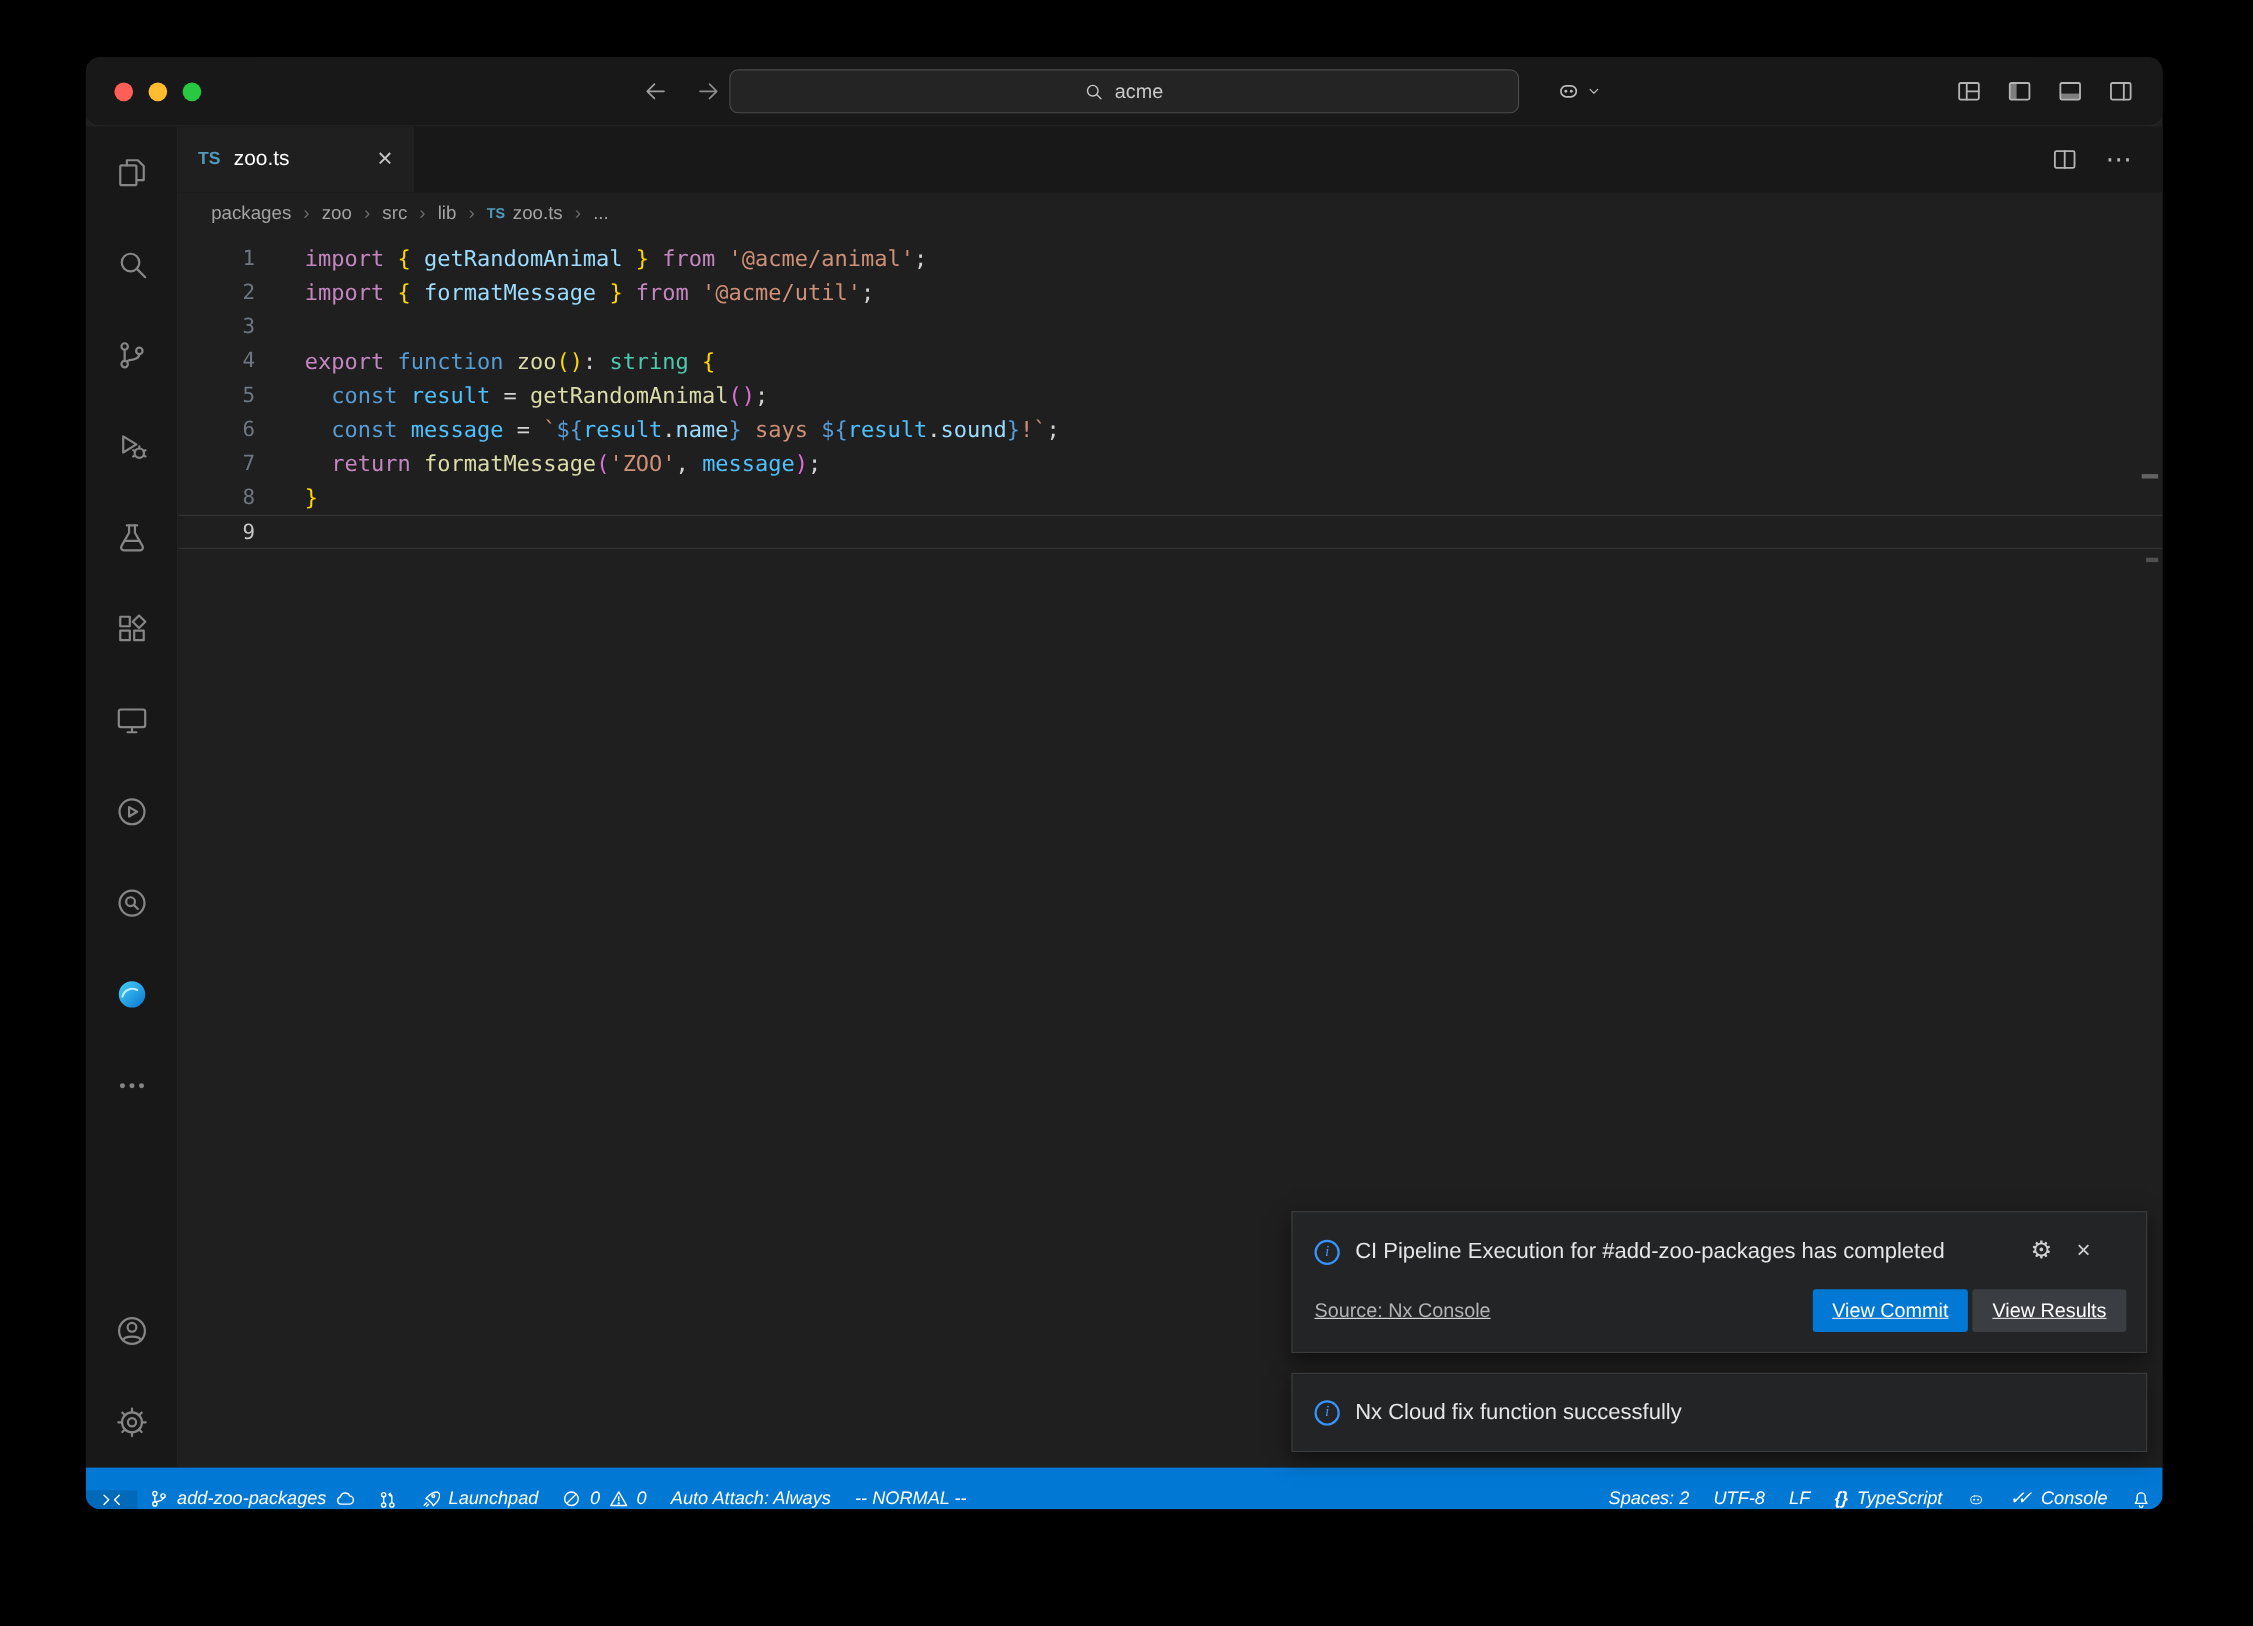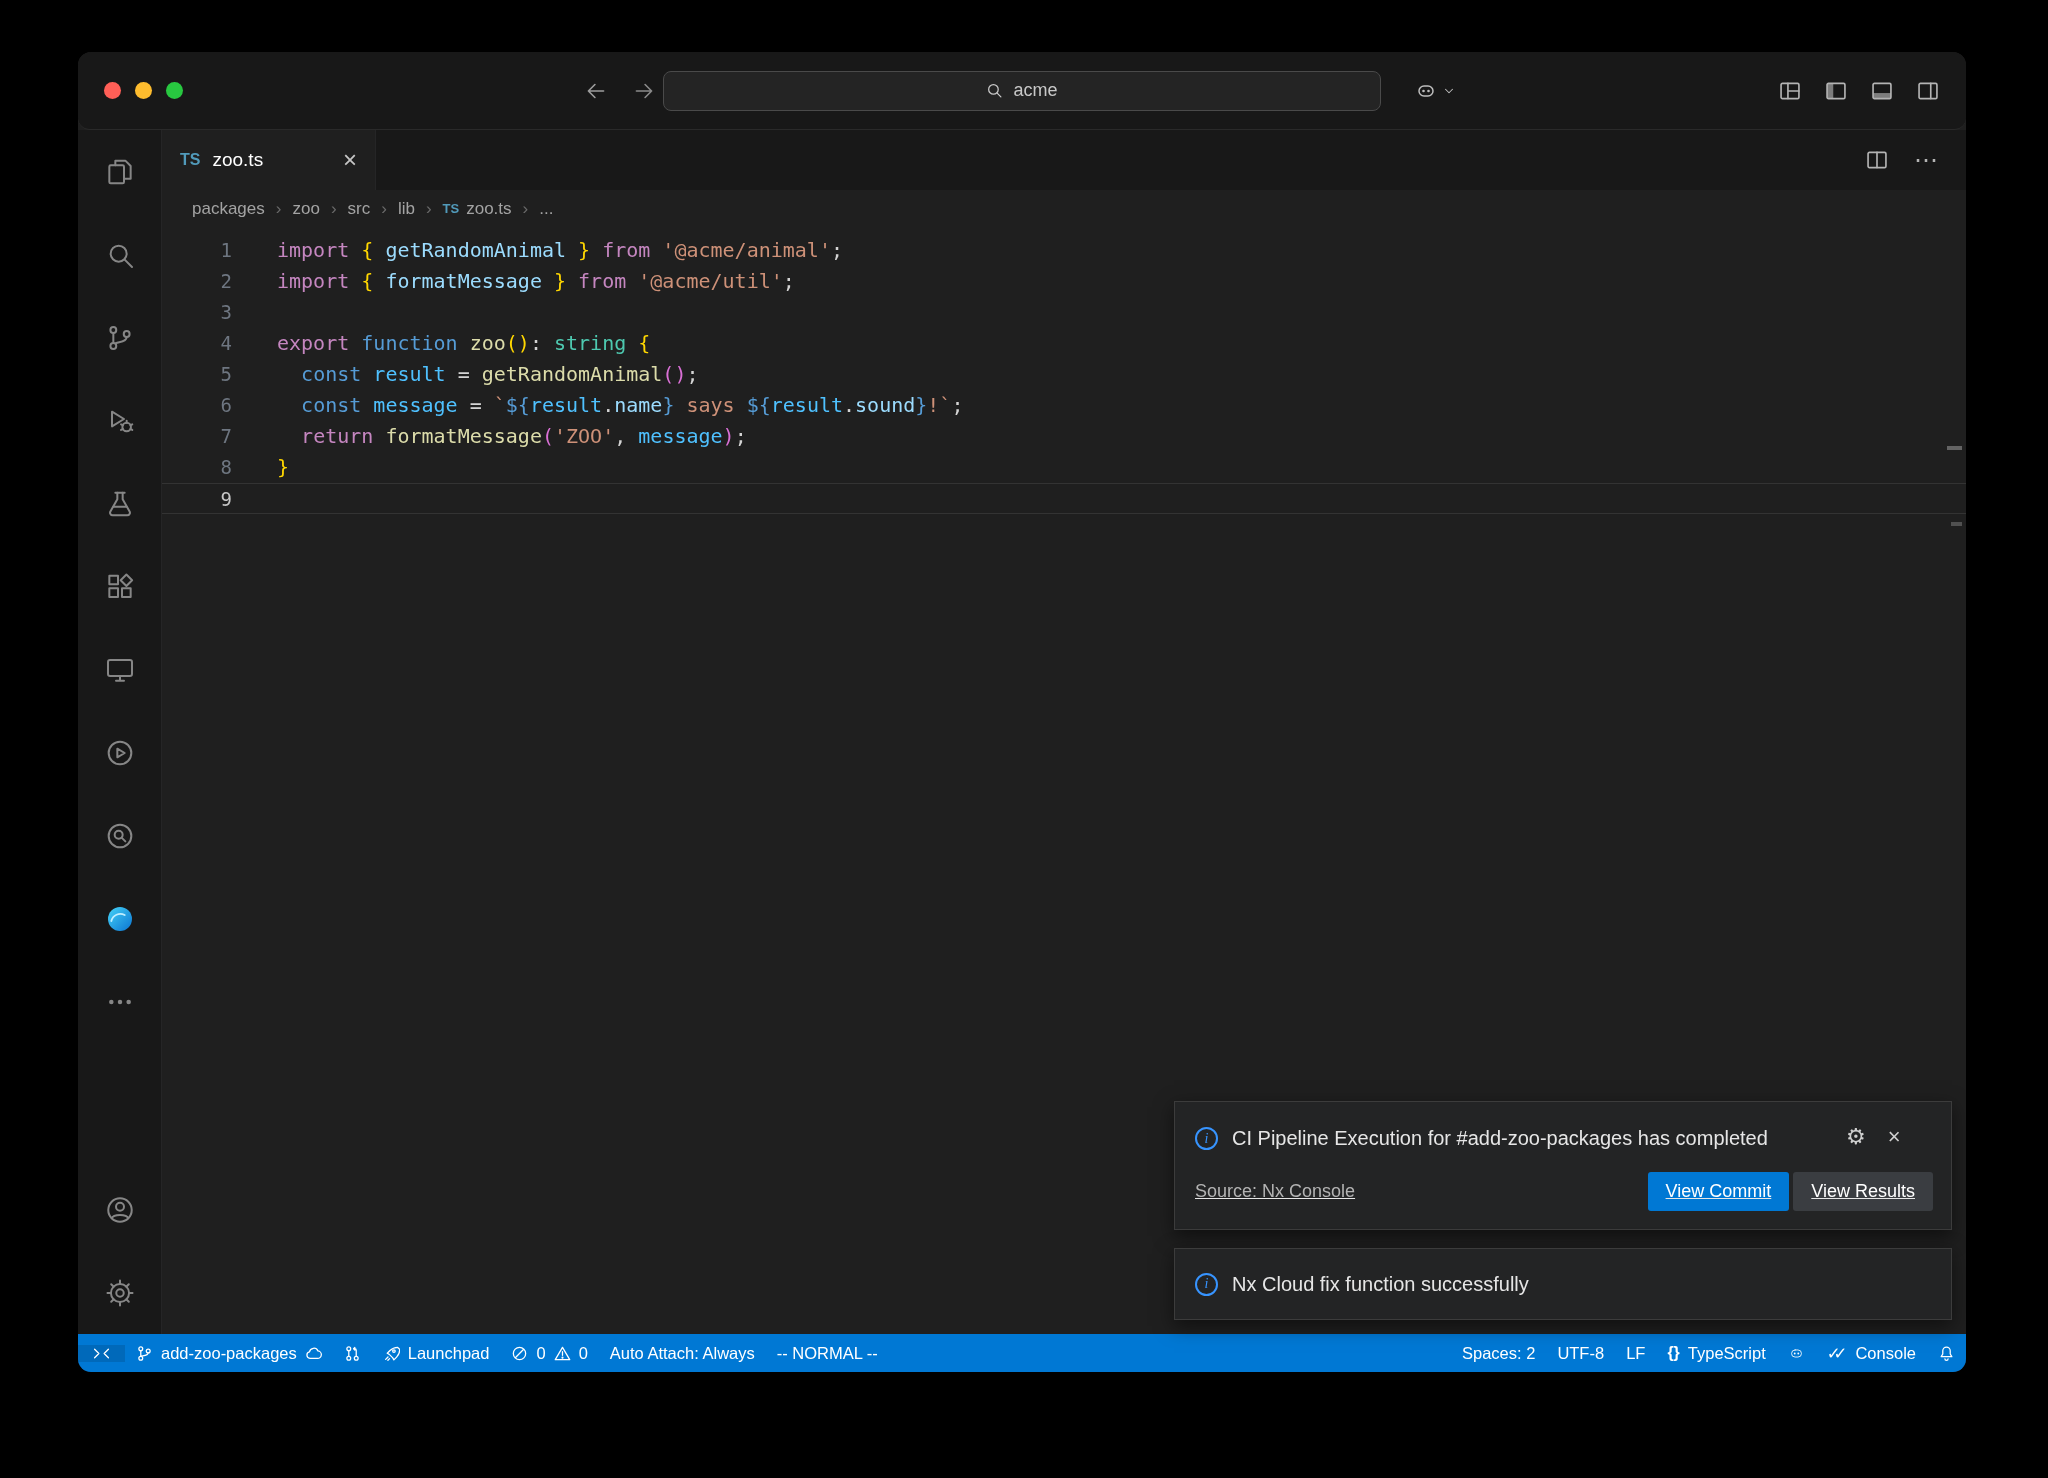--- a/index.html
+++ b/index.html
@@ -8,21 +8,21 @@
     width:2048px; height:1478px; background:#000; overflow:hidden; position:relative;
     font-family:"Liberation Sans", sans-serif; color:#ccc;
   }
   .window {
     position:absolute; left:78px; top:52px; width:1888px; height:1320px;
     background:#1f1f1f; border-radius:13px; overflow:hidden;
     display:flex; flex-direction:column;
   }
   
   .titlebar {
-    height:78px; flex:none; background:#181818; border-bottom:1px solid #2a2a2a;
+    height:63px; flex:none; background:#181818; border-bottom:1px solid #2a2a2a;
     display:flex; align-items:center; position:relative;border-radius:12px;
   }
   .lights { display:flex; gap:14px; padding-left:26px; }
   .light { width:17px; height:17px; border-radius:50%; }
   .light.red{ background:#ff5f57; } .light.yellow{ background:#febc2e; } .light.green{ background:#28c840; }
   .nav { position:absolute; left:505px; display:flex; gap:22px; align-items:center; }
   .nav .navicon { color:#9d9d9d; display:flex; }
   .nav .navicon.fwd { color:#8a8a8a; }
   .cmdcenter {
     position:absolute; left:50%; transform:translateX(-50%);
@@ -80,21 +80,21 @@
   .toast1-row2 { display:flex; align-items:center; justify-content:space-between; padding:12px 18px 18px 20px;text-decoration:underline; }
   .source { color:#b3b3b3; font-size:18px; }
   .btns { display:flex; gap:4px; }
   .btn { font-size:18px; padding:9px 18px; border:none; border-radius:3px; color:#fff; font-family:"Liberation Sans", sans-serif; }
   .btn.primary { background:#0078d4; }
   .btn.secondary { background:#3a3d41; }
   .toast2 { display:flex; align-items:center; gap:14px; padding:0 20px; height:72px; font-size:20px; }
   .toast2 .info-badge { margin-top:0; }
   
   .statusbar { height:38px; flex:none; background:#0078d4; color:#fff; display:flex; justify-content:space-between; font-size:16.5px; }
-  .sb-group { display:flex; align-items:center; }
+  .sb-group { display:flex; align-items:flex-end;font-style:italic; }
   .sb-item { display:flex; align-items:center; gap:8px; padding:0 11px; white-space:nowrap; }
   .sb-item svg { width:17px; height:17px; }
   .sb-remote { padding:0 15px; background:rgba(0,0,0,.12); }
   .dbl-check { letter-spacing:-7px; padding-right:7px; }
   .braces-ic { font-size:16px; font-weight:bold; }
   
   .si { fill:none; stroke:currentColor; stroke-width:1.5; stroke-linecap:round; stroke-linejoin:round; }
   .si-thin { fill:none; stroke:currentColor; stroke-width:1.2; stroke-linecap:round; stroke-linejoin:round; }
 </style>
 </head>

